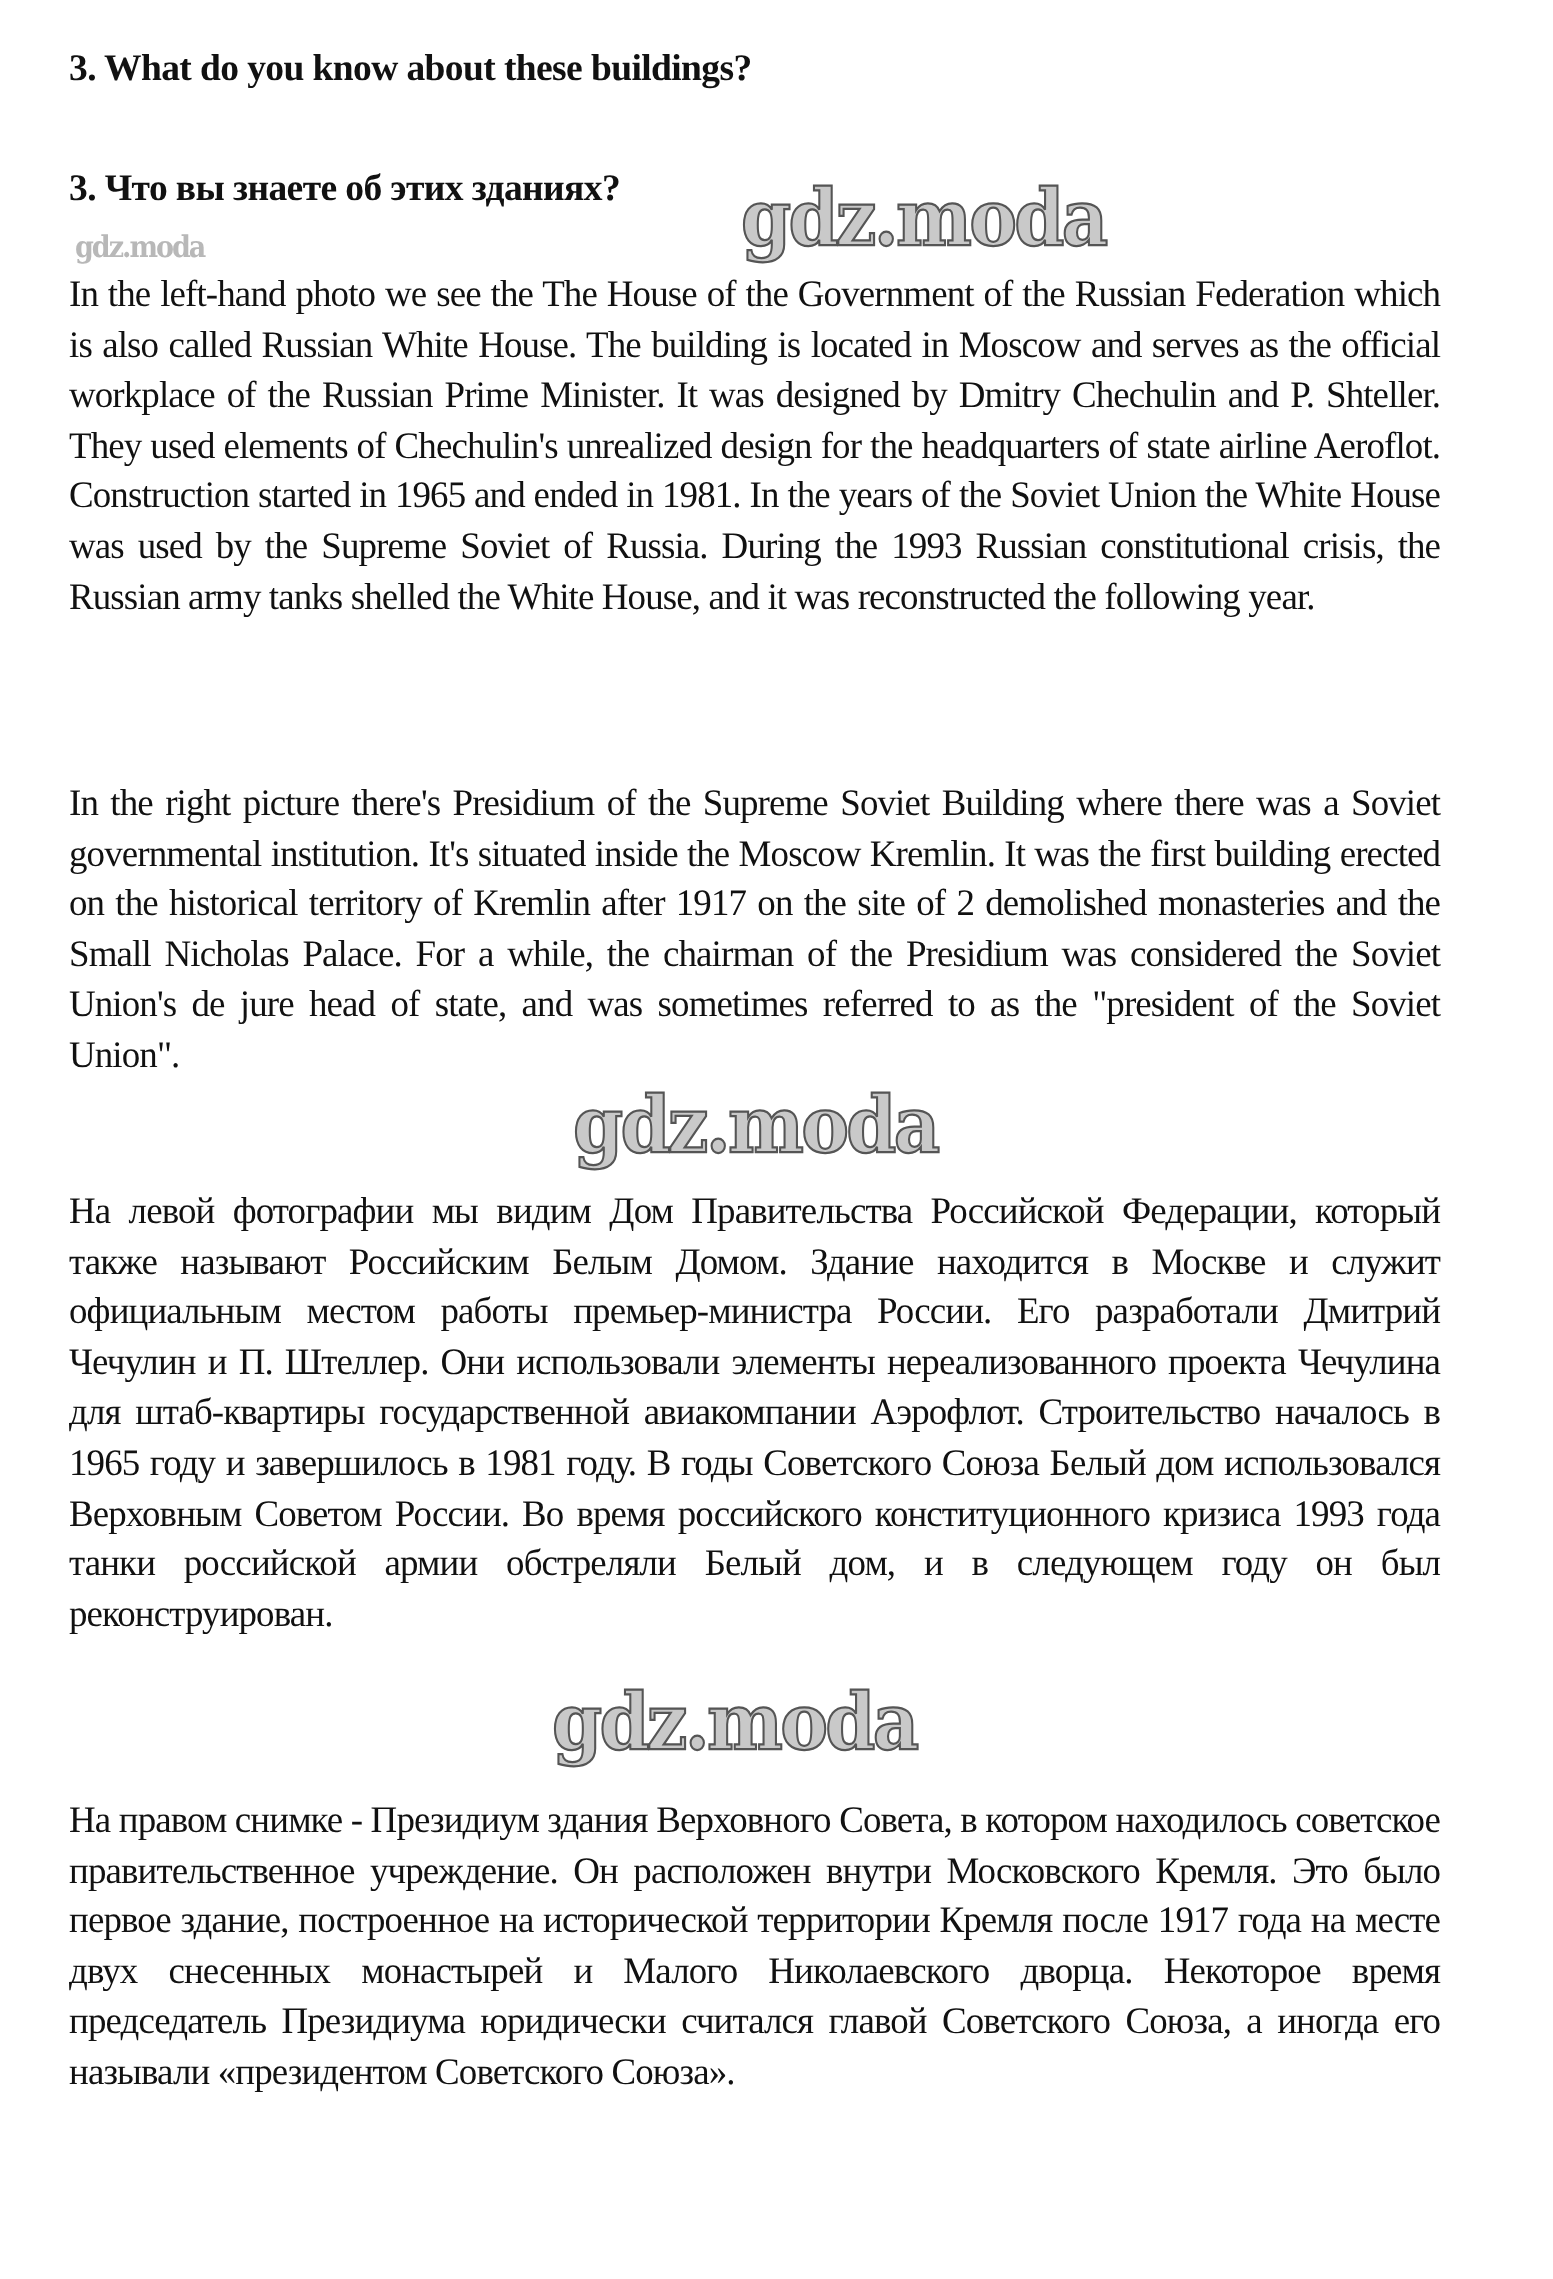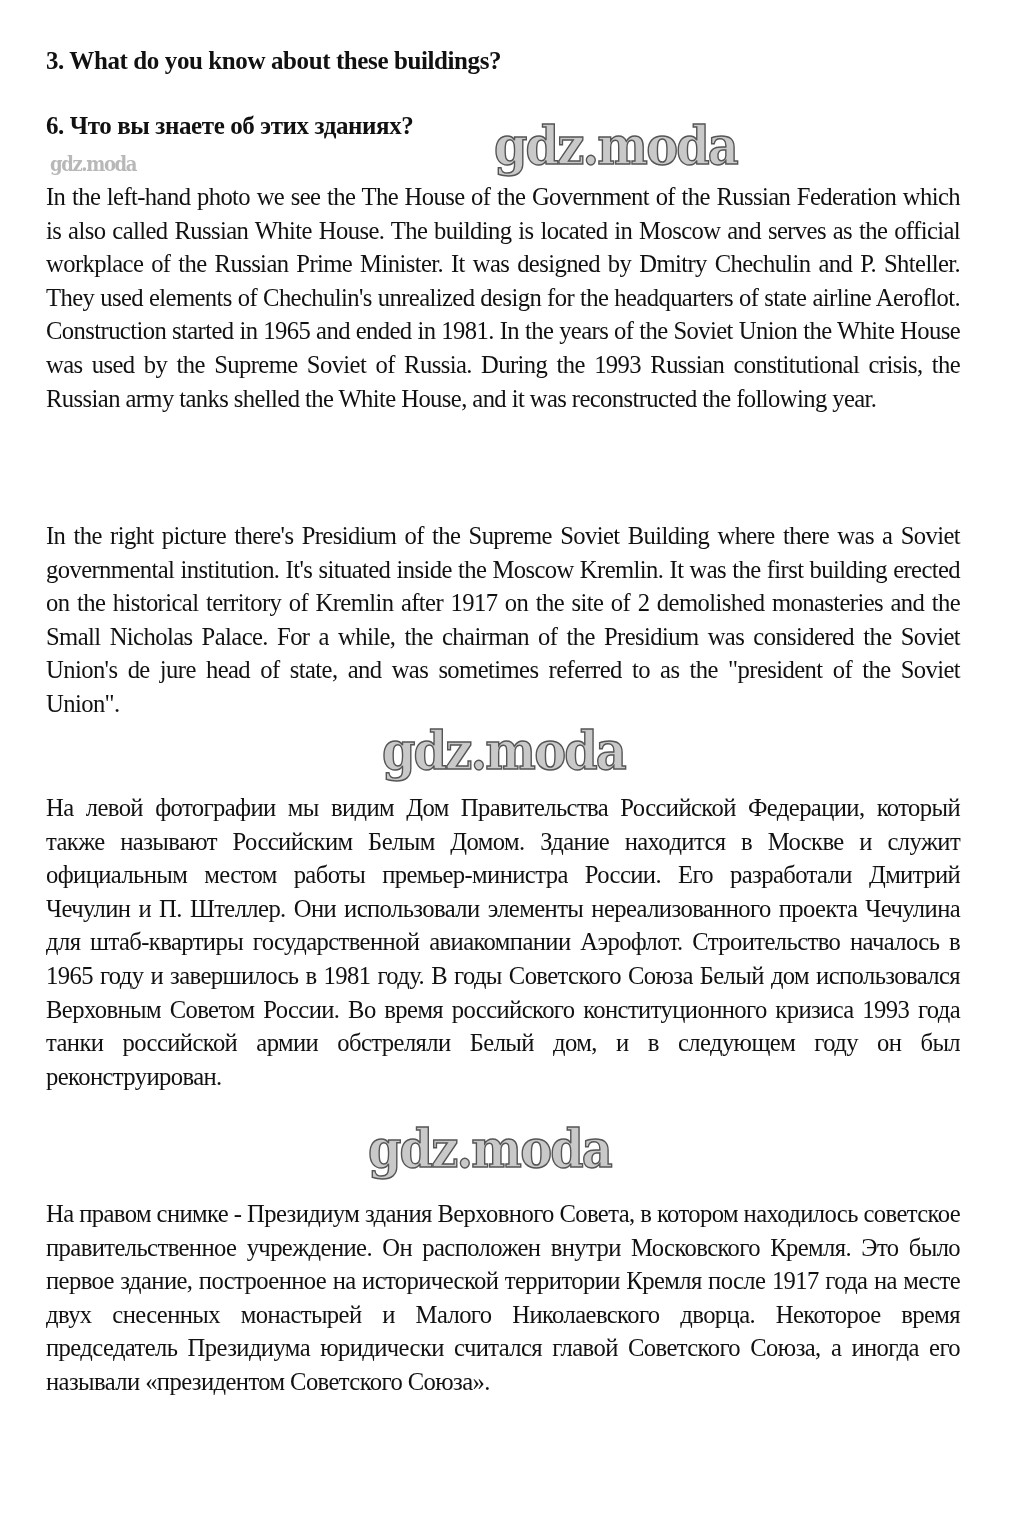--- a/index.html
+++ b/index.html
@@ -20,21 +20,21 @@
     .heading {
       font-weight: bold;
       font-size: 25px;
       letter-spacing: -0.4px;
       line-height: 30px;
       margin: 0;
       position: absolute;
       left: 0;
       white-space: nowrap;
     }
-    #h-en { top: 46px; text-align: center; }
+    #h-en { top: 31px; text-align: center; }
     #h-ru { top: 111px; }
     .wm-small {
       position: absolute;
       left: 4px;
       top: 152px;
       font-family: "DejaVu Serif", serif;
       font-size: 20px;
       font-weight: bold;
       color: #b8b8b8;
       letter-spacing: -1.5px;
@@ -72,21 +72,21 @@
     #p1 { top: 180px; }
     #p2 { top: 519px; }
     #p3 { top: 791px; }
     #p4 { top: 1197px; }
   </style>
 </head>
 <body>
 
 <div class="page">
   <h1 id="h-en" class="heading">3. What do you know about these buildings?</h1>
-  <h2 id="h-ru" class="heading">6. Что вы знаете об этих зданиях?</h2>
+  <h2 id="h-ru" class="heading">3. Что вы знаете об этих зданиях?</h2>
 
   <div class="wm-small">gdz.moda</div>
   <div id="wm1" class="wm-big">gdz.moda</div>
 
   <p id="p1" class="para">In the left-hand photo we see the The House of the Government of the Russian Federation which is also called Russian White House. The building is located in Moscow and serves as the official workplace of the Russian Prime Minister. It was designed by Dmitry Chechulin and P. Shteller. They used elements of Chechulin's unrealized design for the headquarters of state airline Aeroflot. Construction started in 1965 and ended in 1981. In the years of the Soviet Union the White House was used by the Supreme Soviet of Russia. During the 1993 Russian constitutional crisis, the Russian army tanks shelled the White House, and it was reconstructed the following year.</p>
   <p id="p2" class="para">In the right picture there's Presidium of the Supreme Soviet Building where there was a Soviet governmental institution. It's situated inside the Moscow Kremlin. It was the first building erected on the historical territory of Kremlin after 1917 on the site of 2 demolished monasteries and the Small Nicholas Palace. For a while, the chairman of the Presidium was considered the Soviet Union's de jure head of state, and was sometimes referred to as the "president of the Soviet Union".</p>
 
   <div id="wm2" class="wm-big">gdz.moda</div>
 
   <p id="p3" class="para">На левой фотографии мы видим Дом Правительства Российской Федерации, который также называют Российским Белым Домом. Здание находится в Москве и служит официальным местом работы премьер-министра России. Его разработали Дмитрий Чечулин и П. Штеллер. Они использовали элементы нереализованного проекта Чечулина для штаб-квартиры государственной авиакомпании Аэрофлот. Строительство началось в 1965 году и завершилось в 1981 году. В годы Советского Союза Белый дом использовался Верховным Советом России. Во время российского конституционного кризиса 1993 года танки российской армии обстреляли Белый дом, и в следующем году он был реконструирован.</p>

